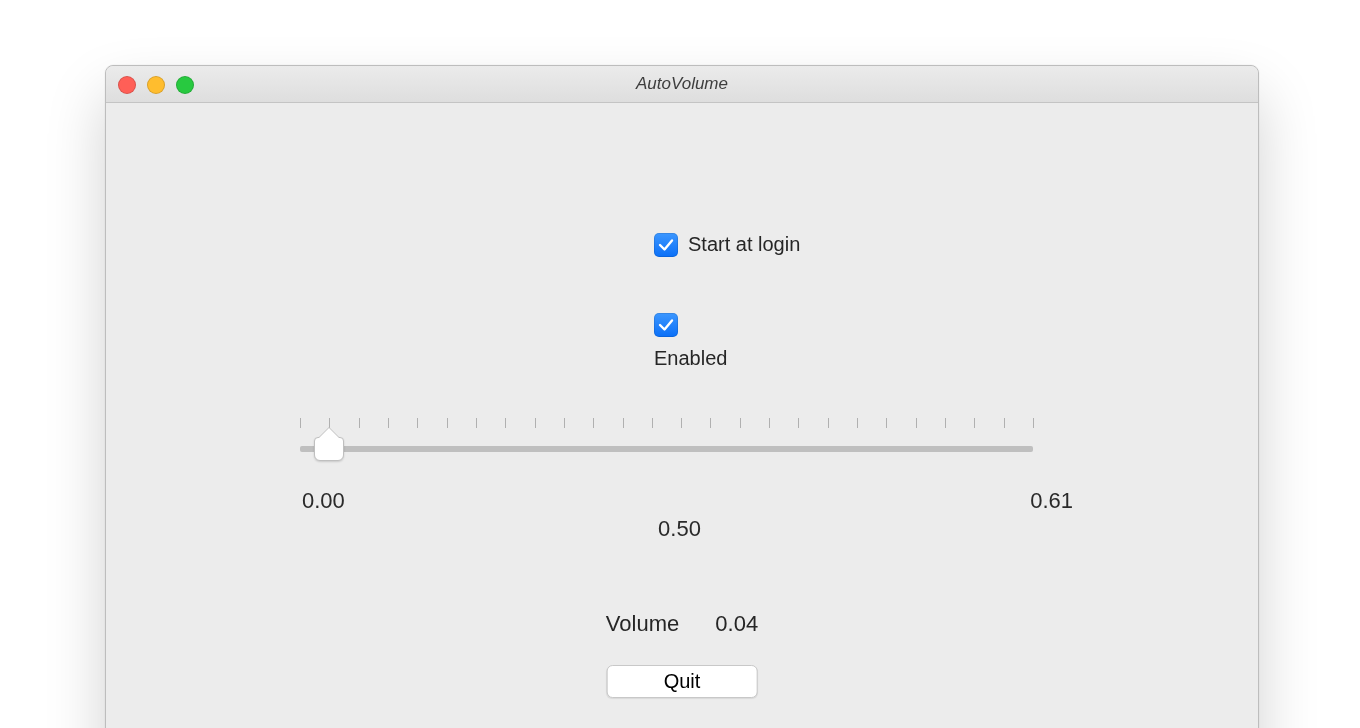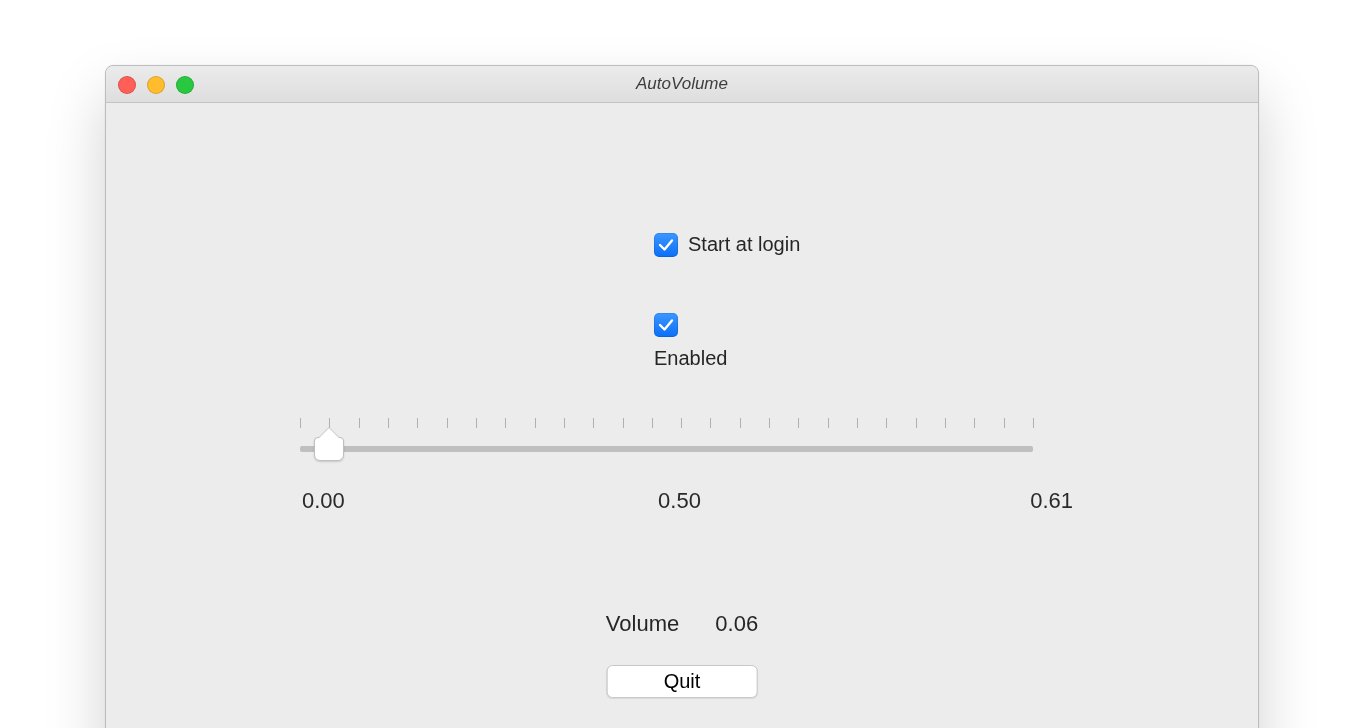--- a/index.html
+++ b/index.html
@@ -151,21 +151,21 @@
   .slider-labels {
     position: absolute;
     left: 180px;
     right: 185px;
     top: 385px;
     font-size: 22px;
     color: #2a2a2a;
   }
   .slider-labels span { position: absolute; }
   .lbl-min { left: 16px; }
-  .lbl-mid { left: 50%; transform: translateX(-50%); }
+  .lbl-mid { left: 50%; transform: translateX(-50%); margin-top: 28px; }
   .lbl-max { right: 0; }
 
   
   .volume-readout {
     position: absolute;
     top: 508px;
     left: 0;
     right: 0;
     text-align: center;
     font-size: 22px;
@@ -257,19 +257,19 @@
     </div>
 
     <div class="slider-labels">
       <span class="lbl-min">0.00</span>
       <span class="lbl-mid">0.50</span>
       <span class="lbl-max">0.61</span>
     </div>
 
     <div class="volume-readout">
       <span class="label">Volume</span>
-      <span>0.06</span>
+      <span>0.04</span>
     </div>
 
     <button class="quit-btn">Quit</button>
 
   </div>
 </div>
 
 </body></html>

